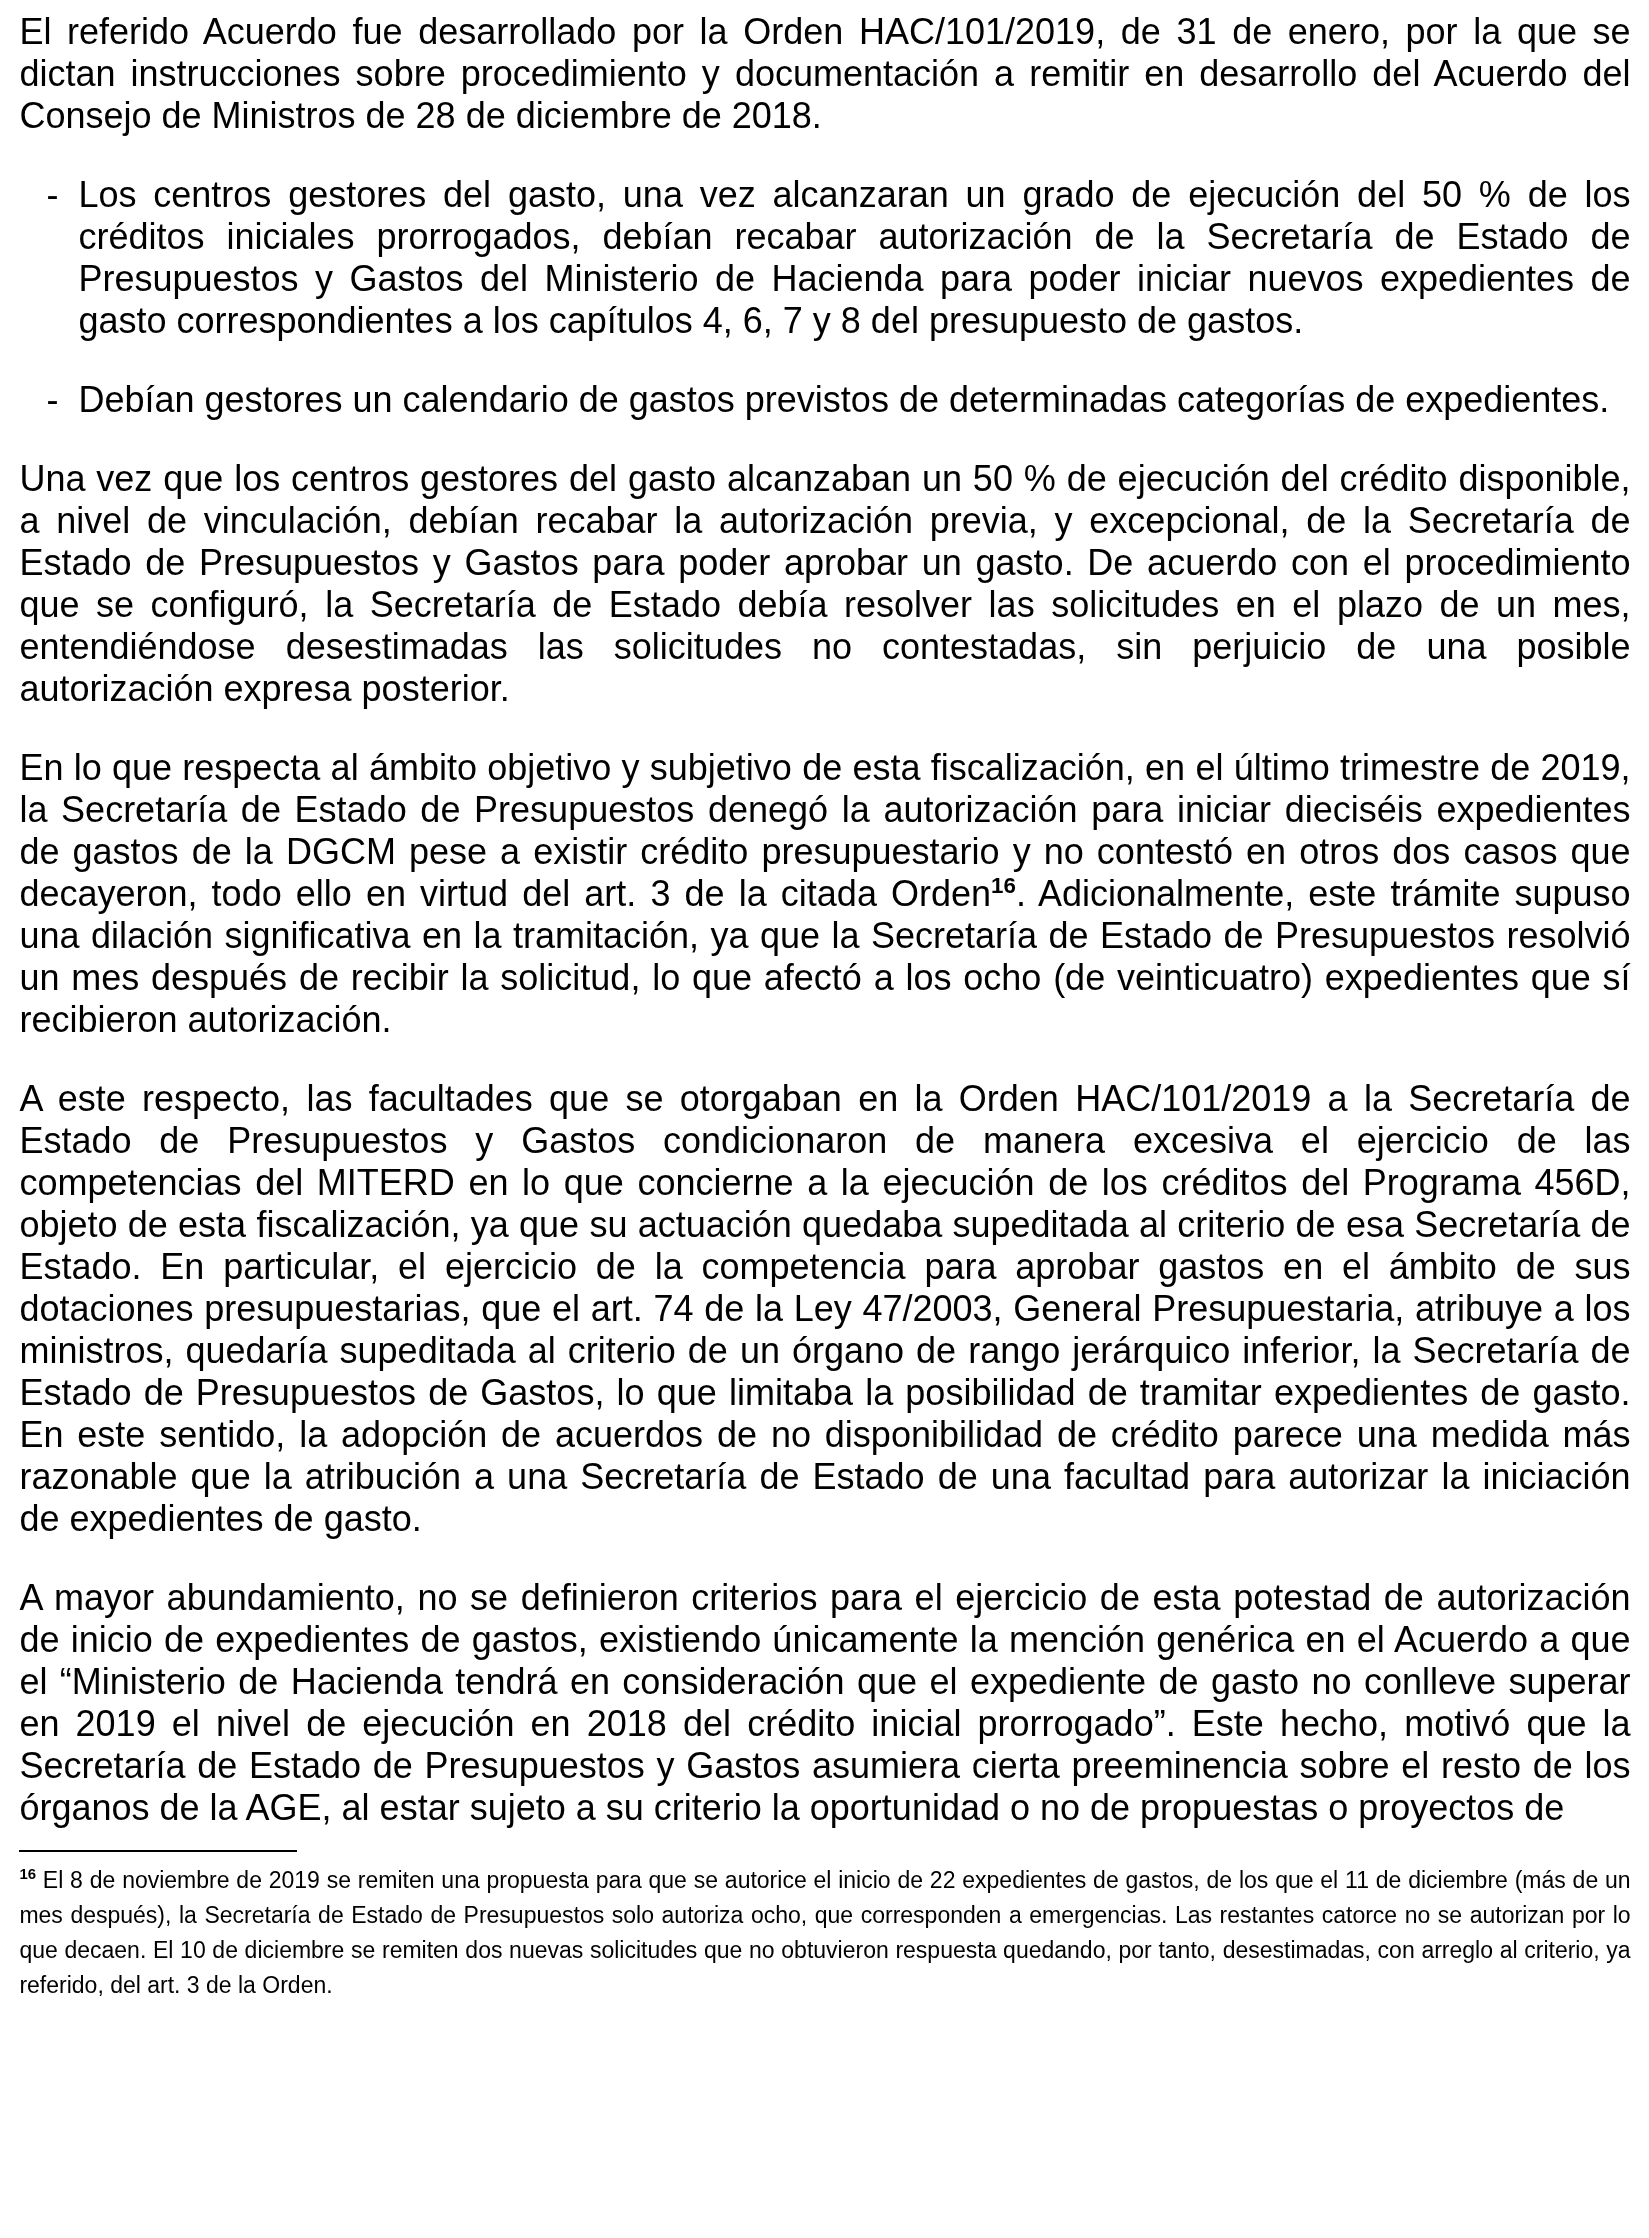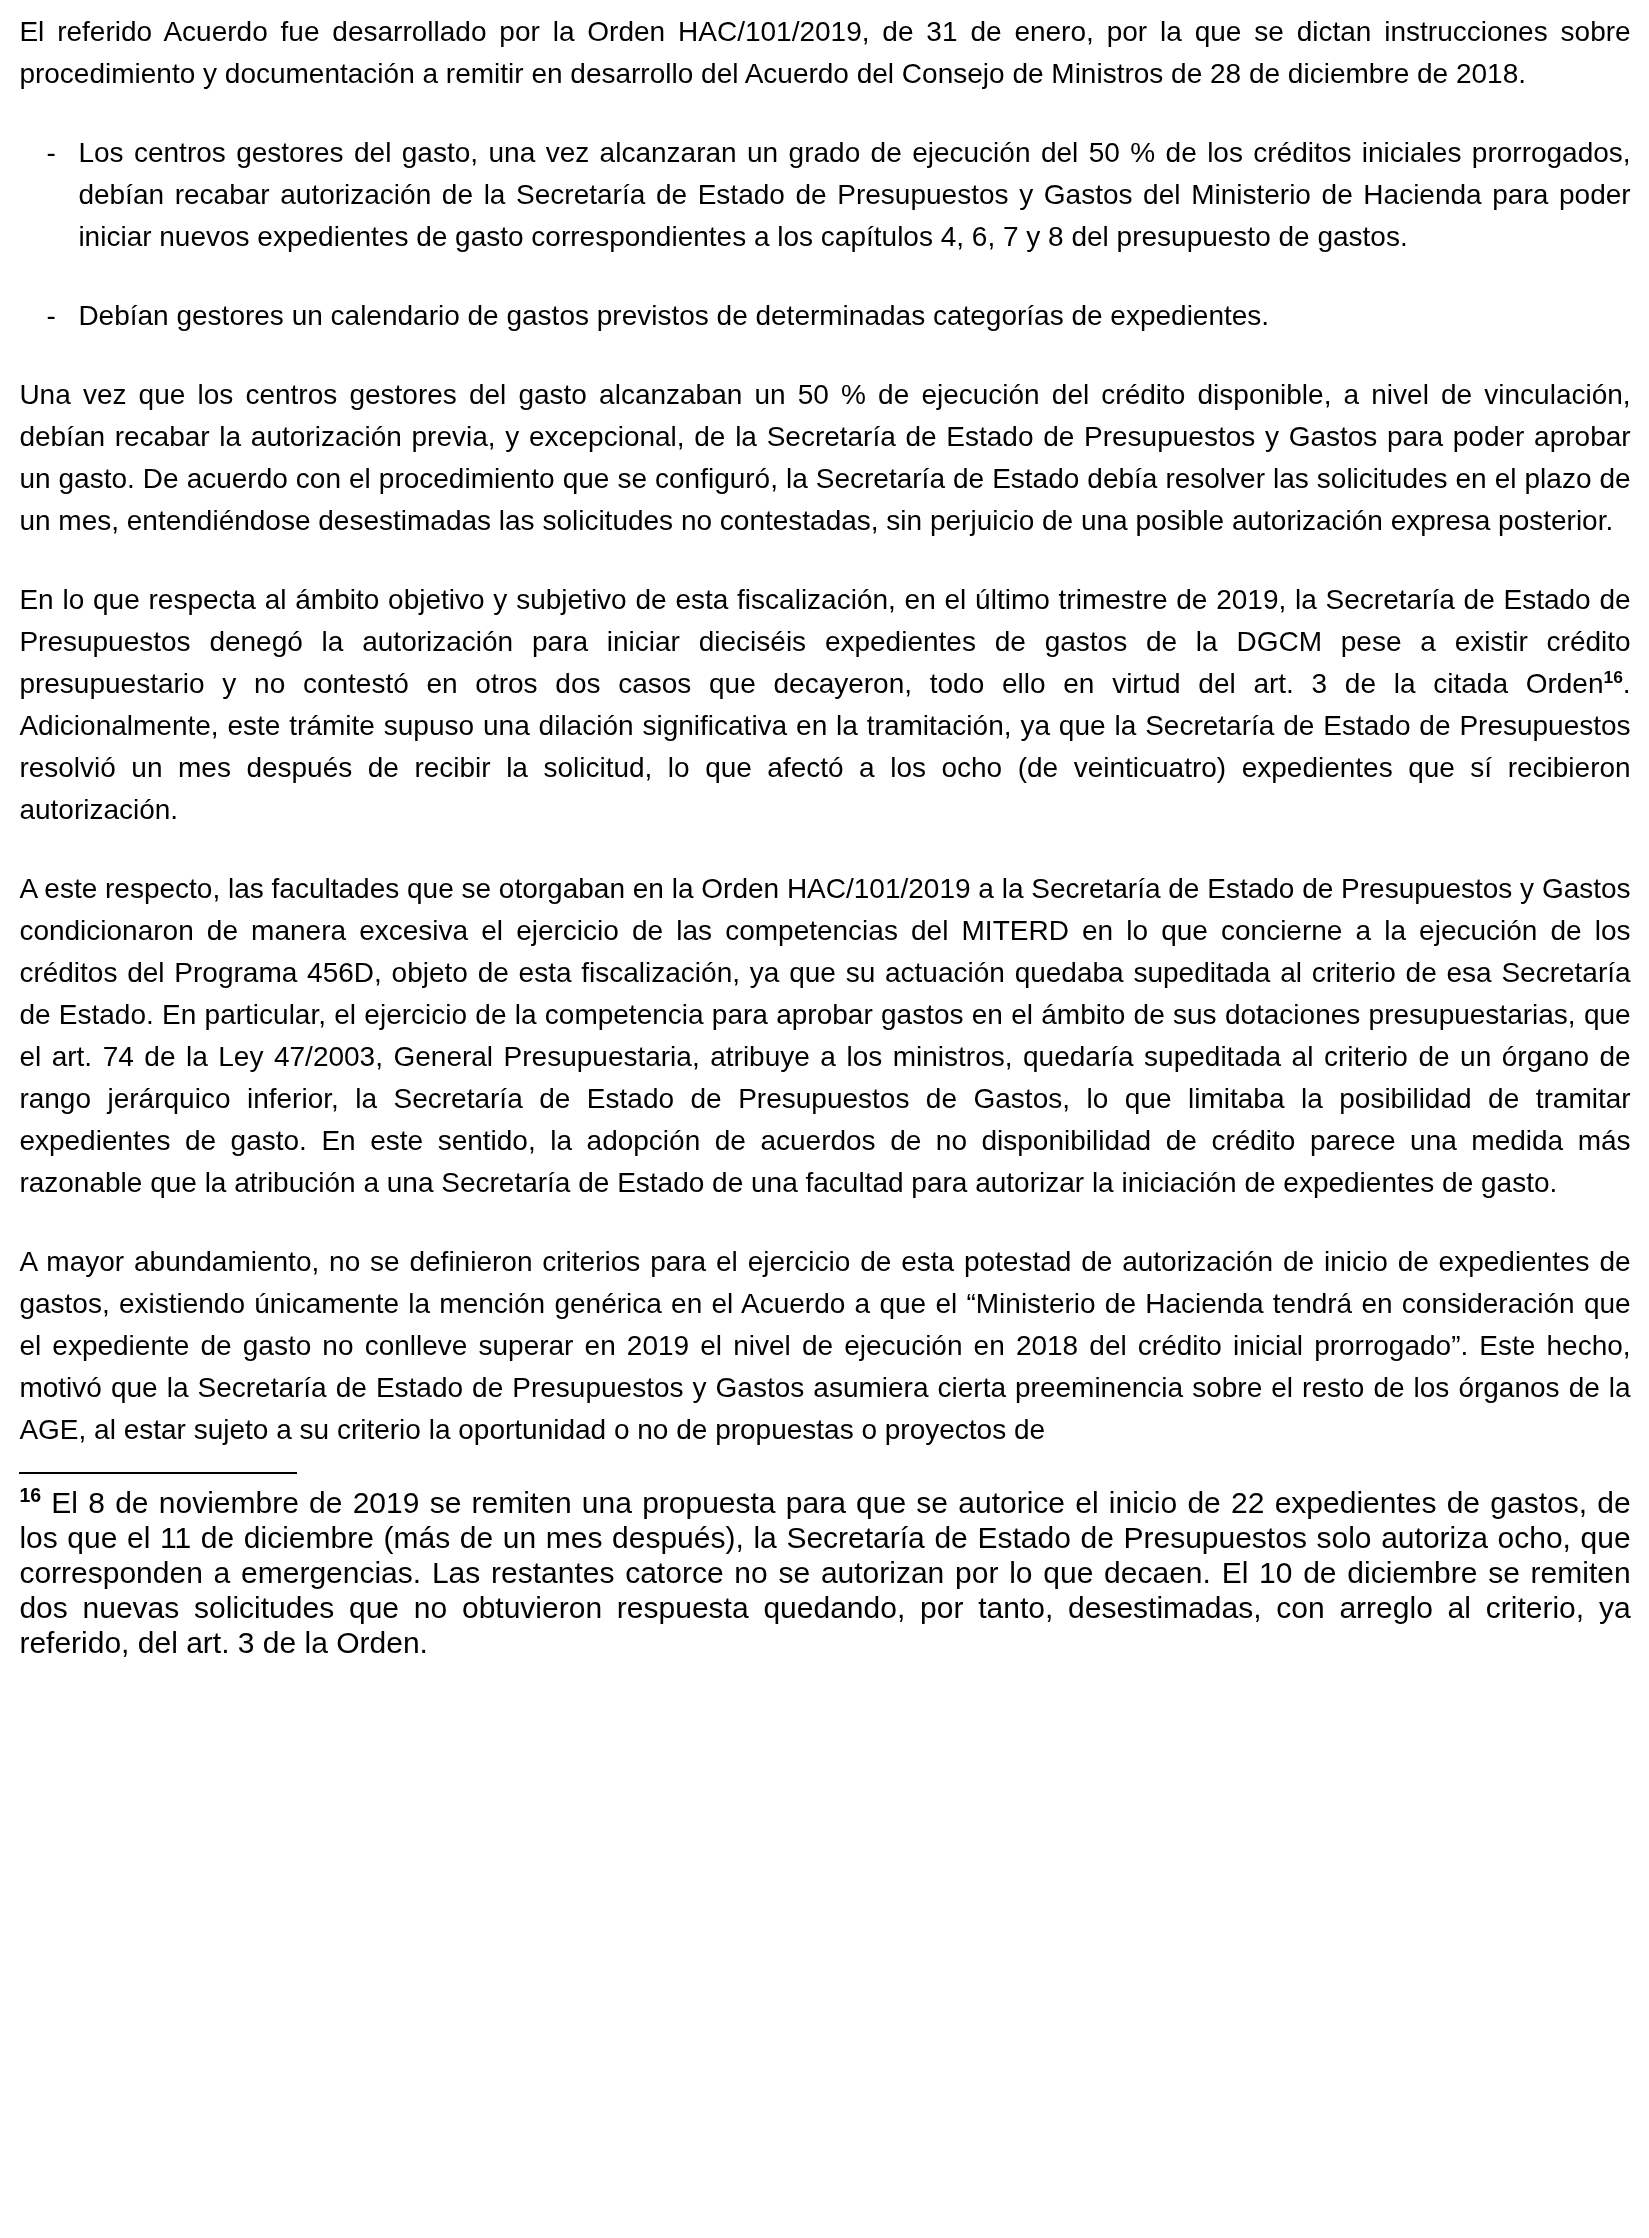--- a/index.html
+++ b/index.html
@@ -10,21 +10,21 @@
     font-family: "Liberation Sans", sans-serif;
     color: #000000;
     overflow: hidden;
   }
   .page {
     width: 1650px;
     height: 2239px;
     padding: 11.3px 19.4px 0 19.4px;
   }
   .body-text {
-    font-size: 28px;
+    font-size: 36px;
     line-height: 42px;
     text-align: justify;
   }
   .para { margin-bottom: 37px; }
   .bullet { display: flex; }
   .bullet-marker {
     flex: 0 0 59px;
     padding-left: 27px;
     text-align: left;
   }
@@ -35,21 +35,21 @@
     line-height: 0;
     font-weight: bold;
   }
   .footnote-separator {
     width: 278px;
     height: 1.6px;
     background: #000000;
     margin: 21px 0 11.3px 0;
   }
   .footnote {
-    font-size: 30px;
+    font-size: 23px;
     line-height: 35px;
     text-align: justify;
   }
   .footnote sup.fn-ref { font-size: 0.65em; }
 </style>
 </head>
 <body>
 
 <div class="page">
 

